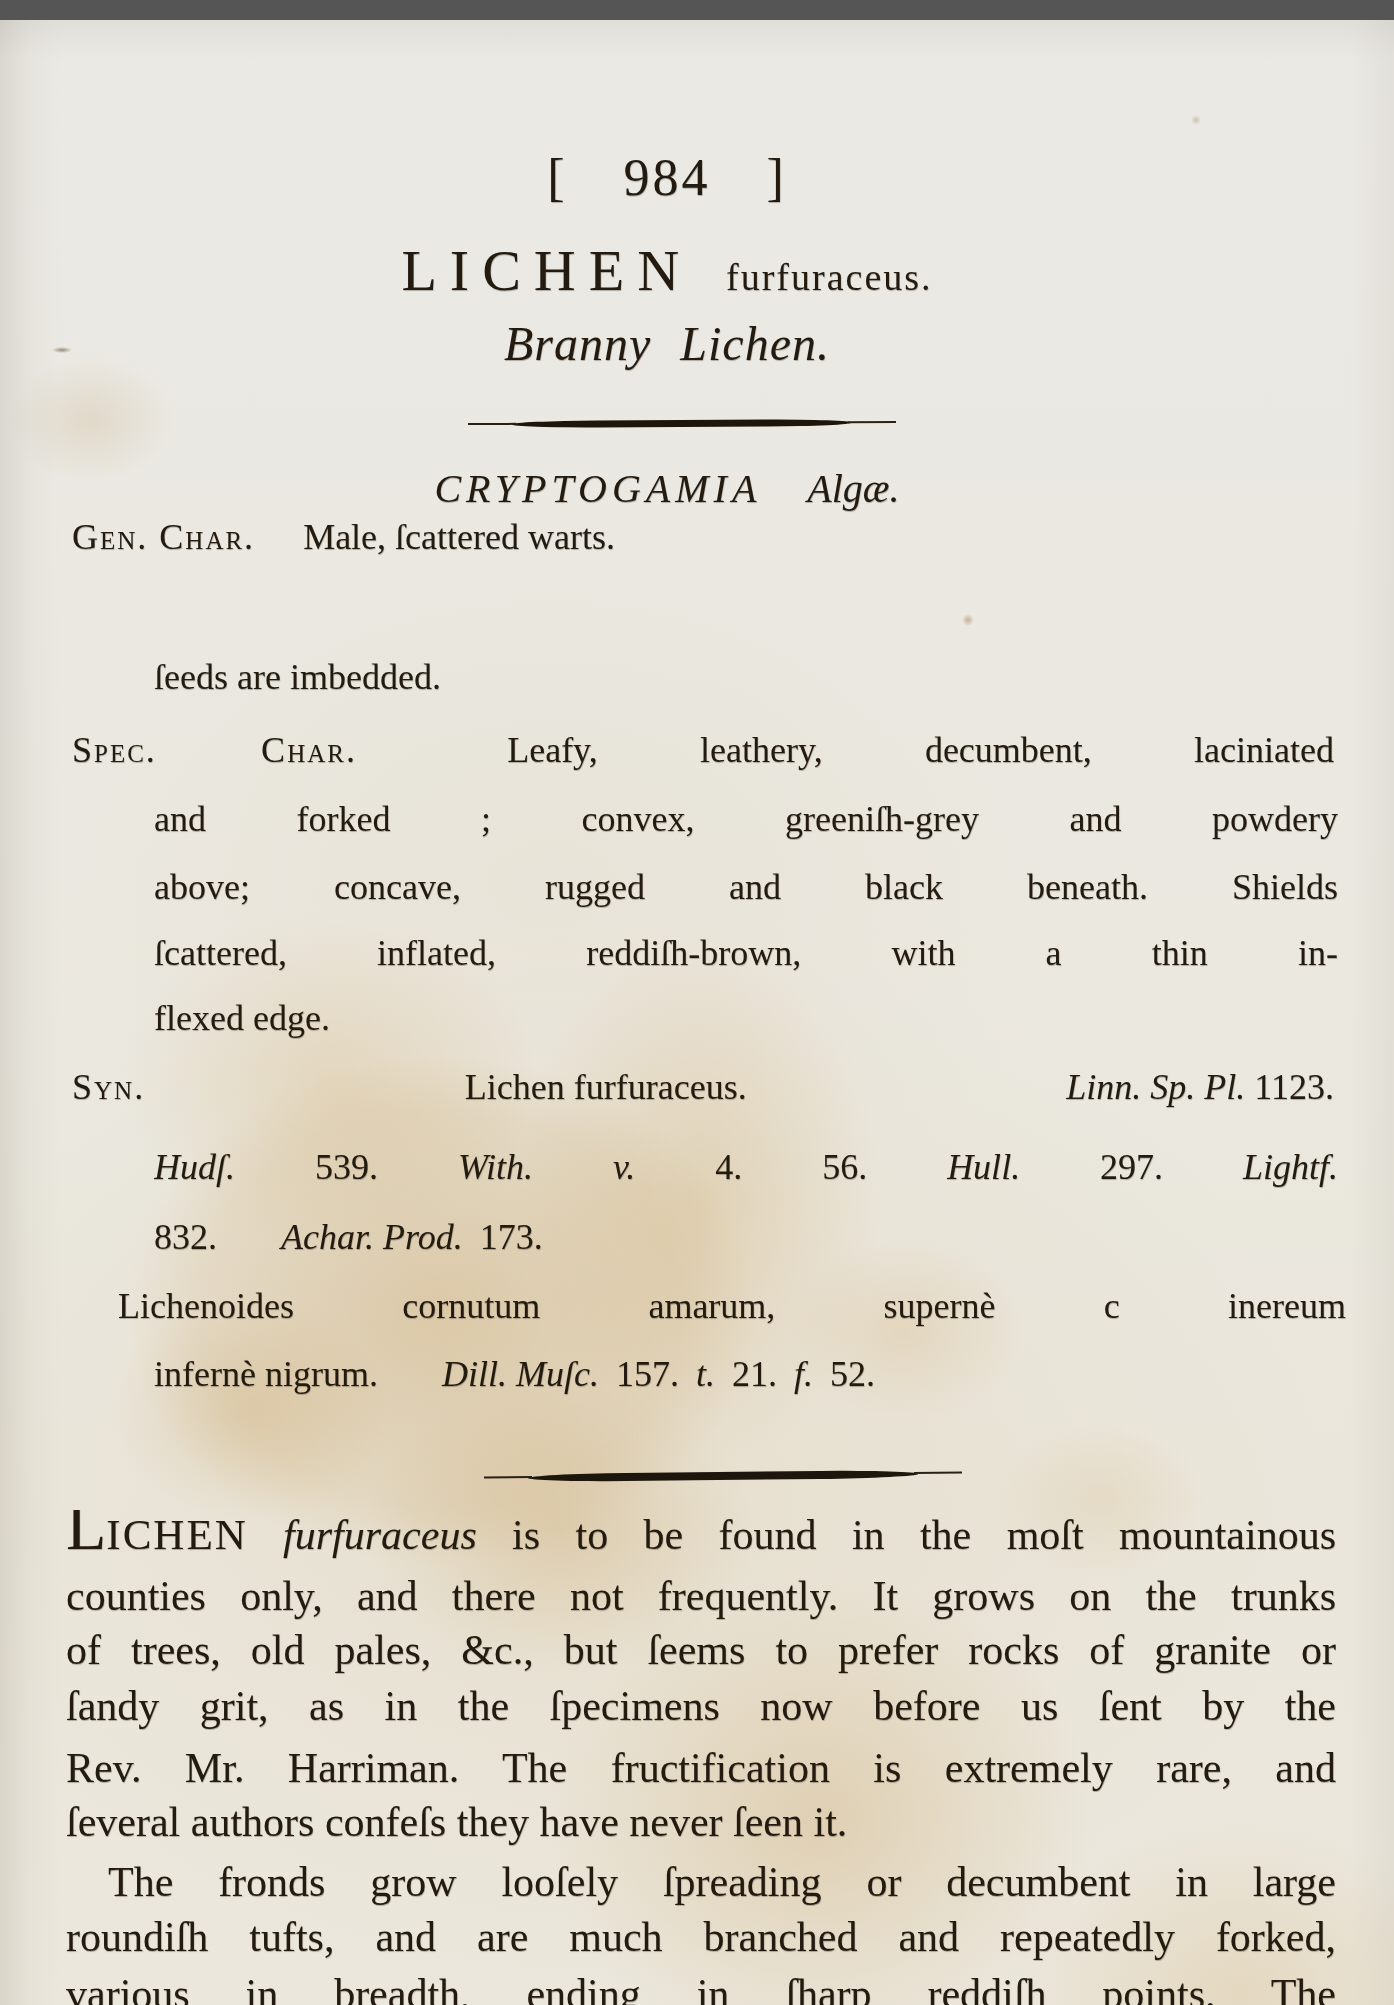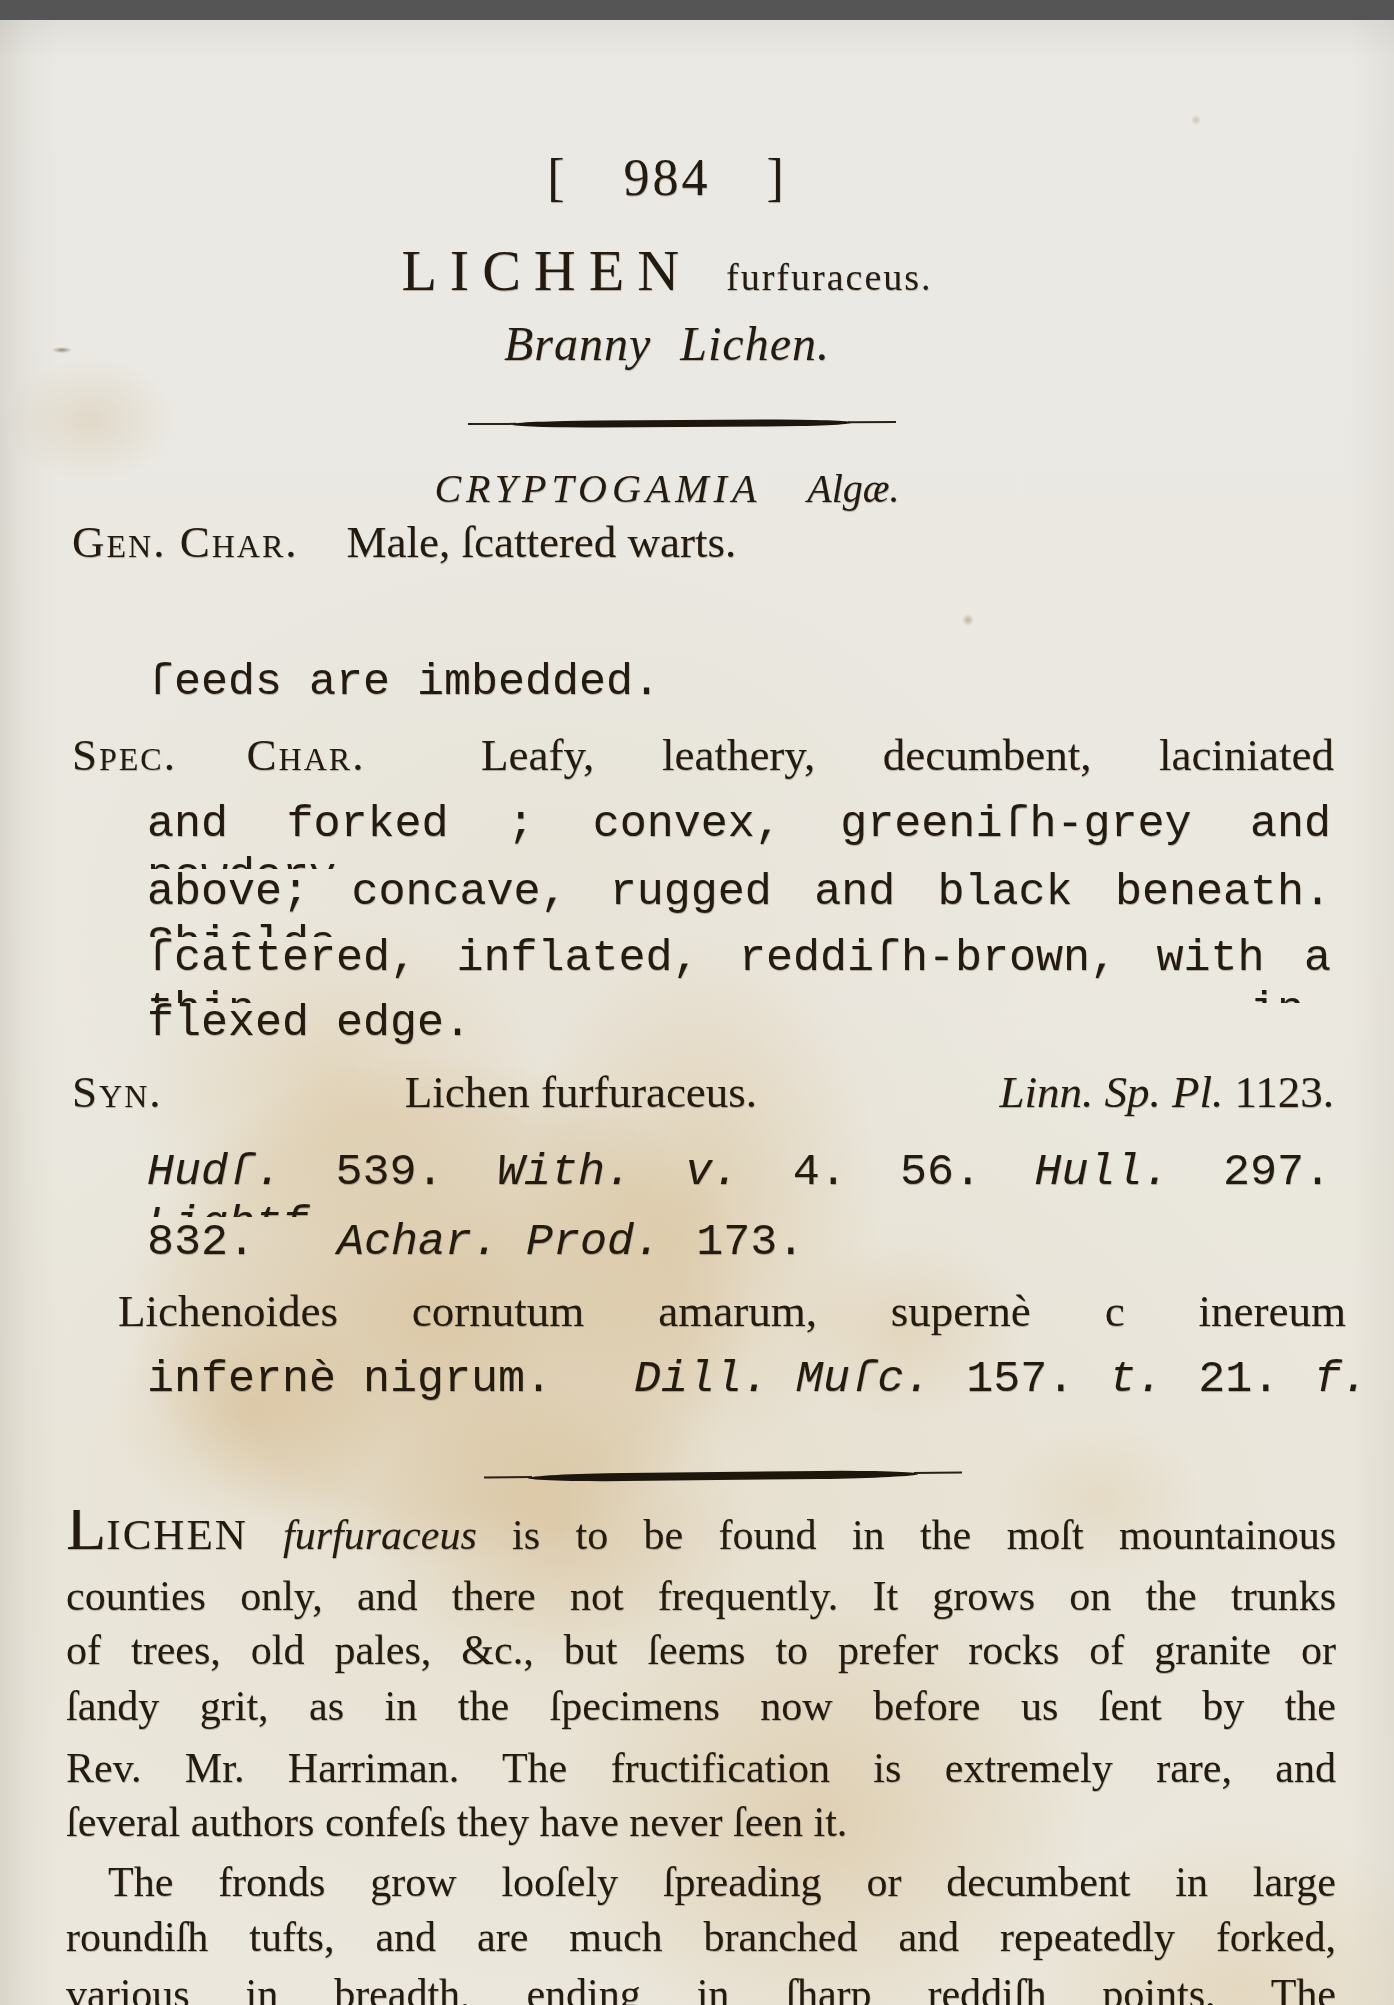--- a/index.html
+++ b/index.html
@@ -43,26 +43,26 @@
   .title .genus{letter-spacing:13px; margin-right:34px;}
   .title .species{font-size:38px; letter-spacing:2px;}
   .subtitle{top:296px; font-size:48px; letter-spacing:1px; word-spacing:16px;}
   .crypt{top:446px; font-size:40px;}
   .crypt .cls{letter-spacing:5px; margin-right:46px;}
   .rule{position:absolute; height:7px; background:#1d160d; border-radius:50%/100%;}
   .rule::before,.rule::after{content:""; position:absolute; top:2px; height:2px; width:48px; background:#2a2116;}
   .rule::before{left:-44px;} .rule::after{right:-44px;}
   .rule1{top:400px; left:512px; width:340px; transform:rotate(-0.3deg);}
   .rule2{top:1452px; left:528px; width:390px; transform:rotate(-0.6deg); height:8px;}
-  .fs-main{font-size:45px;}
+  .fs-main{font-size:36px;}
   .fs-body{font-size:42px;}
   .lab{margin-right:48px;}
   .x-label{left:72px; width:1262px;}
   .x-female{left:112px; width:1222px;}
-  .x-cont{left:147px; width:1184px;font-family:Liberation Mono, monospace;}
+  .x-cont{left:154px; width:1184px;}
   .x-lichenoides{left:118px; width:1228px;}
   .x-body{left:66px; width:1270px;}
   .syn-flex{display:flex; justify-content:space-between; align-items:baseline;}
   .gap55{margin-left:55px;}
   .gap8{margin-left:8px;}
   .lead-initial{font-size:66px; line-height:0;}
   .lead-caps{font-size:43px; letter-spacing:2px;}
   .indent{text-indent:42px;}
 </style>
 </head>

